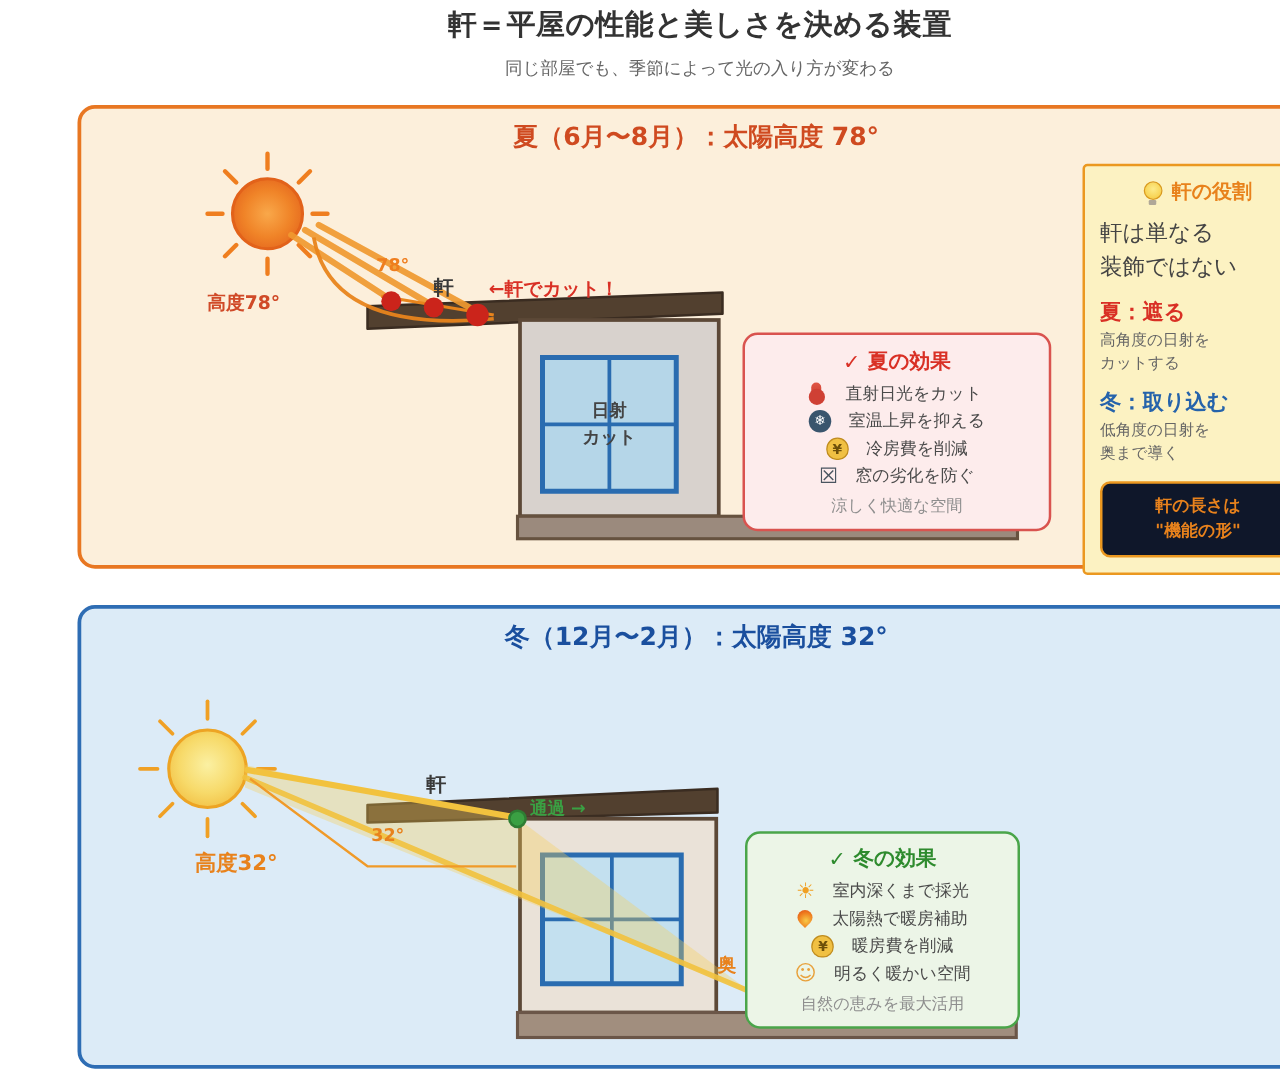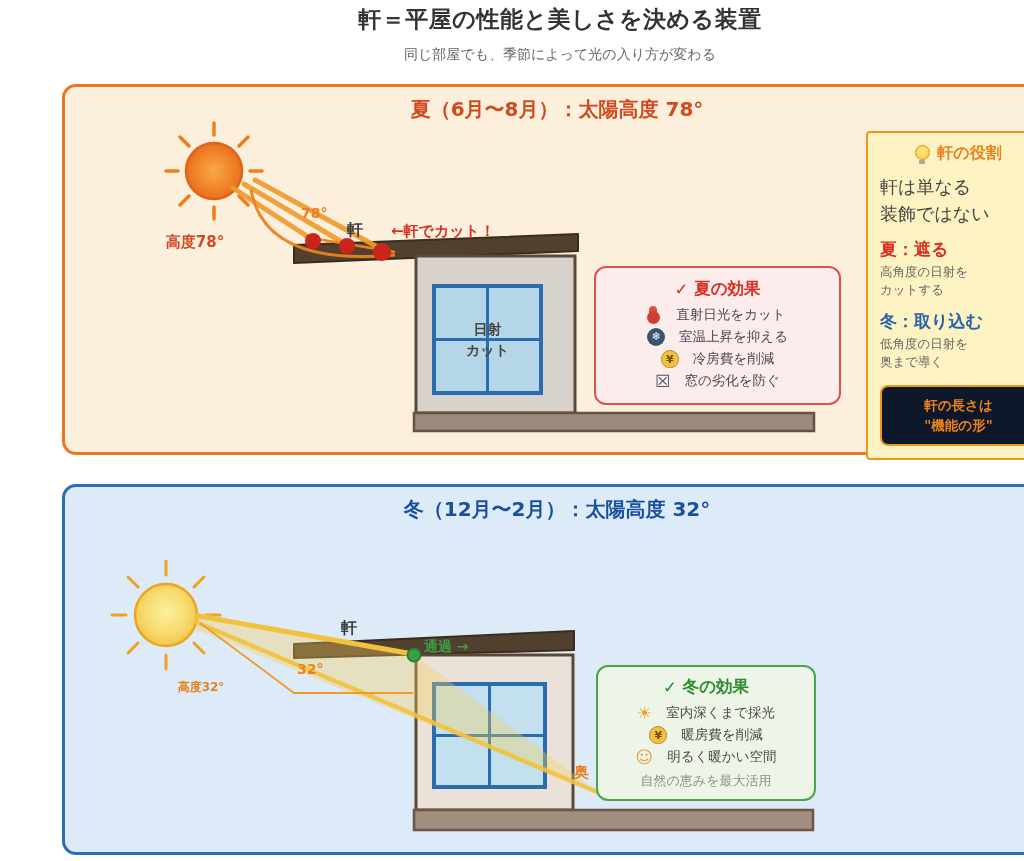--- a/index.html
+++ b/index.html
@@ -14,21 +14,21 @@
   .summer-header{color:#cf4a20;}
   .winter-header{color:#1a4f9e;}
   .scene{position:absolute;left:0;top:0;width:984px;height:365px;z-index:1;}
   .lbl{position:absolute;font-weight:bold;white-space:nowrap;z-index:3;}
   .preline{white-space:pre-line;}
   .sm-altitude{left:70px;top:146px;width:120px;text-align:center;color:#d04a28;font-size:15px;}
   .sm-angle{left:236px;top:118px;color:#ef7e1f;font-size:14px;}
   .sm-eave{left:282px;top:133px;color:#3a3a3a;font-size:16px;}
   .sm-cut{left:326px;top:135px;color:#d93025;font-size:15px;}
   .window-label{position:absolute;left:369px;top:199px;width:107px;height:107px;display:flex;align-items:center;justify-content:center;text-align:center;font-weight:bold;font-size:14px;color:#444;line-height:1.5;z-index:3;}
-  .wt-altitude{left:76px;top:192px;width:120px;text-align:center;color:#e8821c;font-size:12px;}
+  .wt-altitude{left:64px;top:192px;width:120px;text-align:center;color:#e8821c;font-size:17px;}
   .wt-eave{left:276px;top:131px;color:#3a3a3a;font-size:16px;}
   .wt-angle{left:232px;top:174px;color:#e8821c;font-size:14px;}
   .wt-pass{left:359px;top:151px;color:#3aa043;font-size:14px;}
   .wt-depth{left:509px;top:276px;color:#e8821c;font-size:15px;}
   .fx-box{position:absolute;box-sizing:border-box;border-radius:12px;text-align:center;padding:10px 6px 9px;z-index:4;}
   .summer-fx{left:529px;top:179px;width:247px;background:#fdecec;border:2.5px solid #d9534f;}
   .winter-fx{left:531px;top:178px;width:220px;background:#ecf5e7;border:2.5px solid #4aa54a;padding-top:9px;}
   .fx-title{font-weight:bold;font-size:16.5px;margin-bottom:6px;display:flex;align-items:center;justify-content:center;gap:6px;}
   .summer-fx .fx-title{color:#d93025;}
   .winter-fx .fx-title{color:#2e8b2e;}
@@ -129,20 +129,21 @@
         <span>室温上昇を抑える</span>
       </div>
       <div class="fx-row">
         <span class="ic ic-money">¥</span>
         <span>冷房費を削減</span>
       </div>
       <div class="fx-row">
         <span class="ic ic-winx">☒</span>
         <span>窓の劣化を防ぐ</span>
       </div>
+      <div class="fx-footer">涼しく快適な空間</div>
     </div>
 
     <div class="role-box">
       <div class="role-title">
         <span class="ic ic-bulb"></span>
         <span>軒の役割</span>
       </div>
       <div class="role-intro preline">軒は単なる
 装飾ではない</div>
       <div class="role-h role-h-summer">夏：遮る</div>
@@ -193,20 +194,24 @@
     <div class="fx-box winter-fx">
       <div class="fx-title">
         <span>✓</span>
         <span>冬の効果</span>
       </div>
       <div class="fx-row">
         <span class="ic ic-sunsmall">☀</span>
         <span>室内深くまで採光</span>
       </div>
       <div class="fx-row">
+        <span class="ic ic-flame"></span>
+        <span>太陽熱で暖房補助</span>
+      </div>
+      <div class="fx-row">
         <span class="ic ic-money">¥</span>
         <span>暖房費を削減</span>
       </div>
       <div class="fx-row">
         <span class="ic ic-smile">☺</span>
         <span>明るく暖かい空間</span>
       </div>
       <div class="fx-footer">自然の恵みを最大活用</div>
     </div>
   </section>

